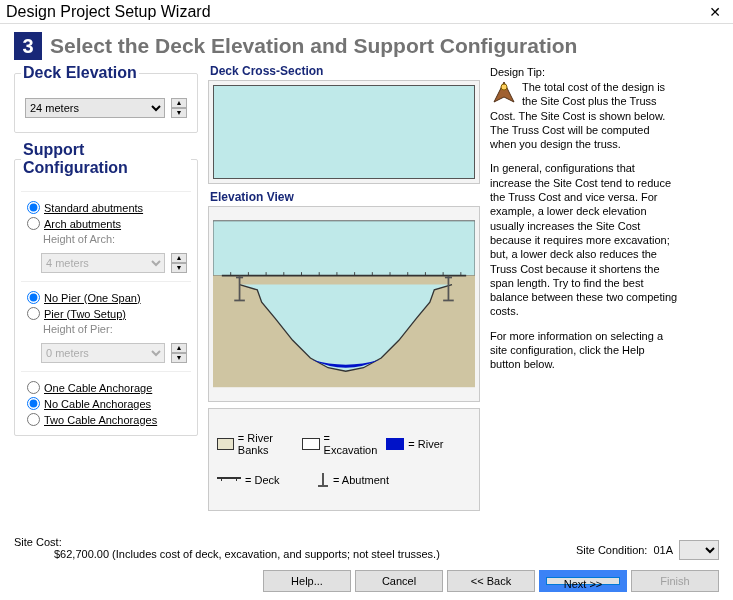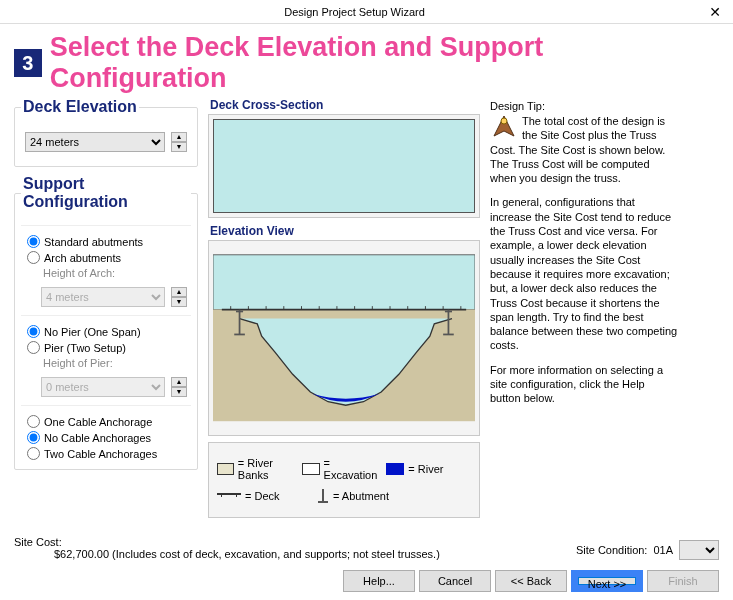--- a/index.html
+++ b/index.html
@@ -13,21 +13,21 @@
     height: 600px;
     overflow: hidden;
   }
   .titlebar {
     height: 24px;
     border-bottom: 1px solid #ddd;
     display: flex;
     align-items: center;
     padding: 0 6px;
   }
-  .titlebar .title { flex: 1; font-size: 11px; text-align: center; }
+  .titlebar .title { flex: 1; font-size: 16px; }
   .titlebar .close { width: 24px; text-align: center; font-size: 14px; cursor: default; }
   .content {
     padding: 8px 14px 0 14px;
   }
   .heading {
     display: flex;
     align-items: center;
     margin-bottom: 4px;
   }
   .stepnum {
@@ -36,22 +36,22 @@
     font-weight: bold;
     font-size: 20px;
     width: 28px;
     height: 28px;
     display: flex;
     align-items: center;
     justify-content: center;
     margin-right: 8px;
   }
   .steptitle {
-    color: #ec4899;
-    font-size: 27px;
+    color: #737373;
+    font-size: 21px;
     font-weight: bold;
   }
   .main {
     display: flex;
     gap: 10px;
   }
   .leftcol { width: 184px; }
   .midcol { width: 272px; }
   .rightcol { width: 188px; padding-top: 2px; }
   fieldset {
@@ -92,20 +92,21 @@
     border: 1px solid #adadad;
     font-size: 7px;
     line-height: 7px;
     text-align: center;
   }
   .radiorow {
     margin: 3px 6px;
     display: flex;
     align-items: center;
     gap: 4px;
+    text-decoration: underline;
   }
   .radiorow input { margin: 0; }
   .sublabel {
     margin: 2px 0 0 22px;
     color: #888;
     font-size: 11px;
   }
   .subgroup { border-top: 1px solid #eee; margin-top: 6px; padding-top: 6px; }
   .subgroup:first-child { border-top: none; margin-top: 0; padding-top: 0; }
   .midlabel {
@@ -130,21 +131,21 @@
   }
   .elev {
     height: 196px;
     padding: 4px;
   }
   .legendpanel {
     margin-top: 6px;
     padding: 6px 8px;
     font-size: 11px;
   }
-  .legendrow { display: flex; align-items: center; margin: 8px 0; }
+  .legendrow { display: flex; align-items: center; margin: 17px 0; }
   .legenditem { display: flex; align-items: center; gap: 4px; width: 100px; }
   .sw { width: 18px; height: 12px; border: 1px solid #333; }
   .sw-banks { background: #e8e4cc; }
   .sw-exc { background: #fff; }
   .sw-river { background: #0012c8; border: none; }
   .sw-deck { width: 24px; height: 6px; background: none; border: none; border-top: 2px solid #333; position: relative; }
   .sw-deck::before, .sw-deck::after {
     content: ""; position: absolute; top: -2px; width: 1px; height: 4px; background: #333;
   }
   .sw-deck::before { left: 4px; }
@@ -174,21 +175,21 @@
   .sitecost-val { margin-left: 40px; }
   .sitecond { display: flex; align-items: center; gap: 6px; }
   .sitecond select { width: 40px; }
   .buttons {
     position: absolute;
     right: 14px; bottom: 8px;
     display: flex;
     gap: 4px;
   }
   button.btn {
-    width: 72px;
+    width: 88px;
     height: 22px;
     font-size: 11px;
     background: #e1e1e1;
     border: 1px solid #adadad;
     cursor: default;
   }
   button.btn:disabled { color: #a0a0a0; }
   button.btn.default { border: 7px solid #3b82f6; box-shadow: inset 0 0 0 1px #0078d7; }
 </style>
 </head>

